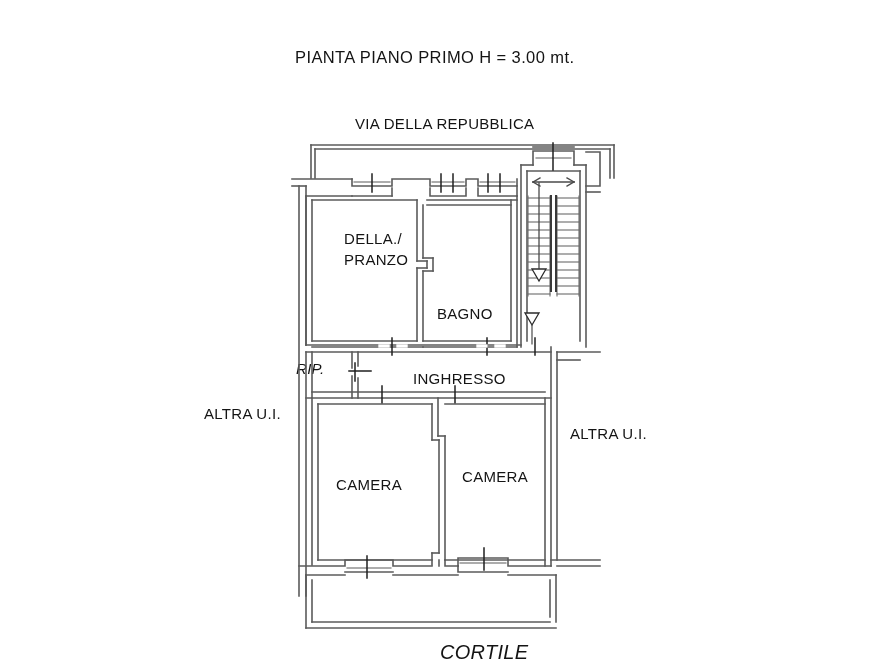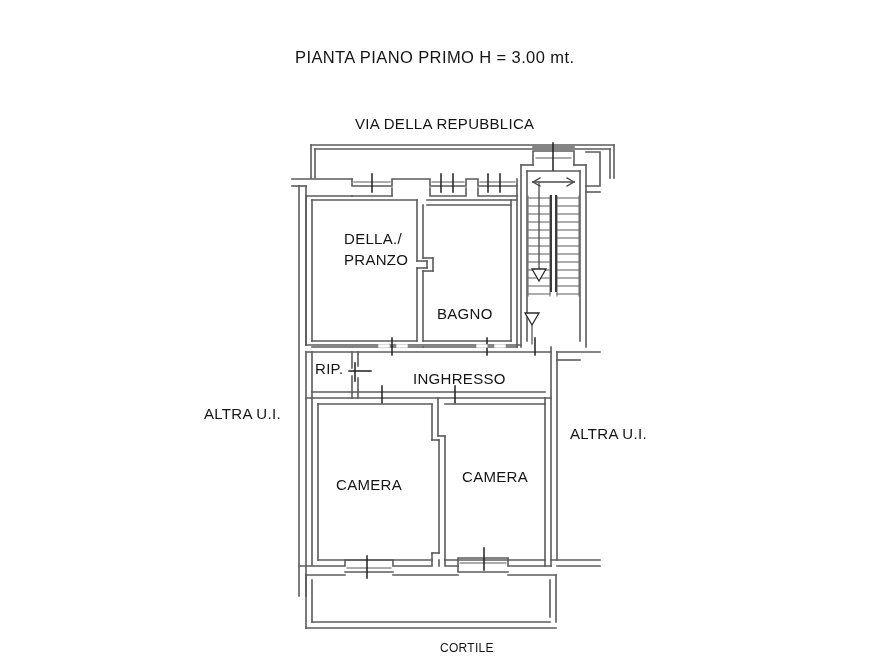--- a/index.html
+++ b/index.html
@@ -49,29 +49,30 @@
     font-size: 15px;
     letter-spacing: 0.3px;
     line-height: 21px;
   }
   .lbl-side {
     font-size: 15px;
     letter-spacing: 0.3px;
     text-align: center;
   }
   .lbl-cortile {
-    font-size: 12px;
+    font-size: 20px;
     letter-spacing: 0.3px;
     left: 440px;
     top: 641px;
+    font-style: italic;
   }
 
   #sogg-label  { left: 344px; top: 228px; }
   #bagno-label { left: 437px; top: 303px; }
-  #rip-label   { left: 315px; top: 358px; }
+  #rip-label   { left: 296px; top: 358px; font-style: italic; }
   #ingr-label  { left: 413px; top: 368px; }
   #camera1-label { left: 336px; top: 474px; }
   #camera2-label { left: 462px; top: 466px; }
   #altra-left  { left: 204px; top: 405px; }
   #altra-right { left: 570px; top: 425px; }
 
   svg.plan-svg {
     position: absolute;
     left: 0; top: 0;
     width: 893px;

